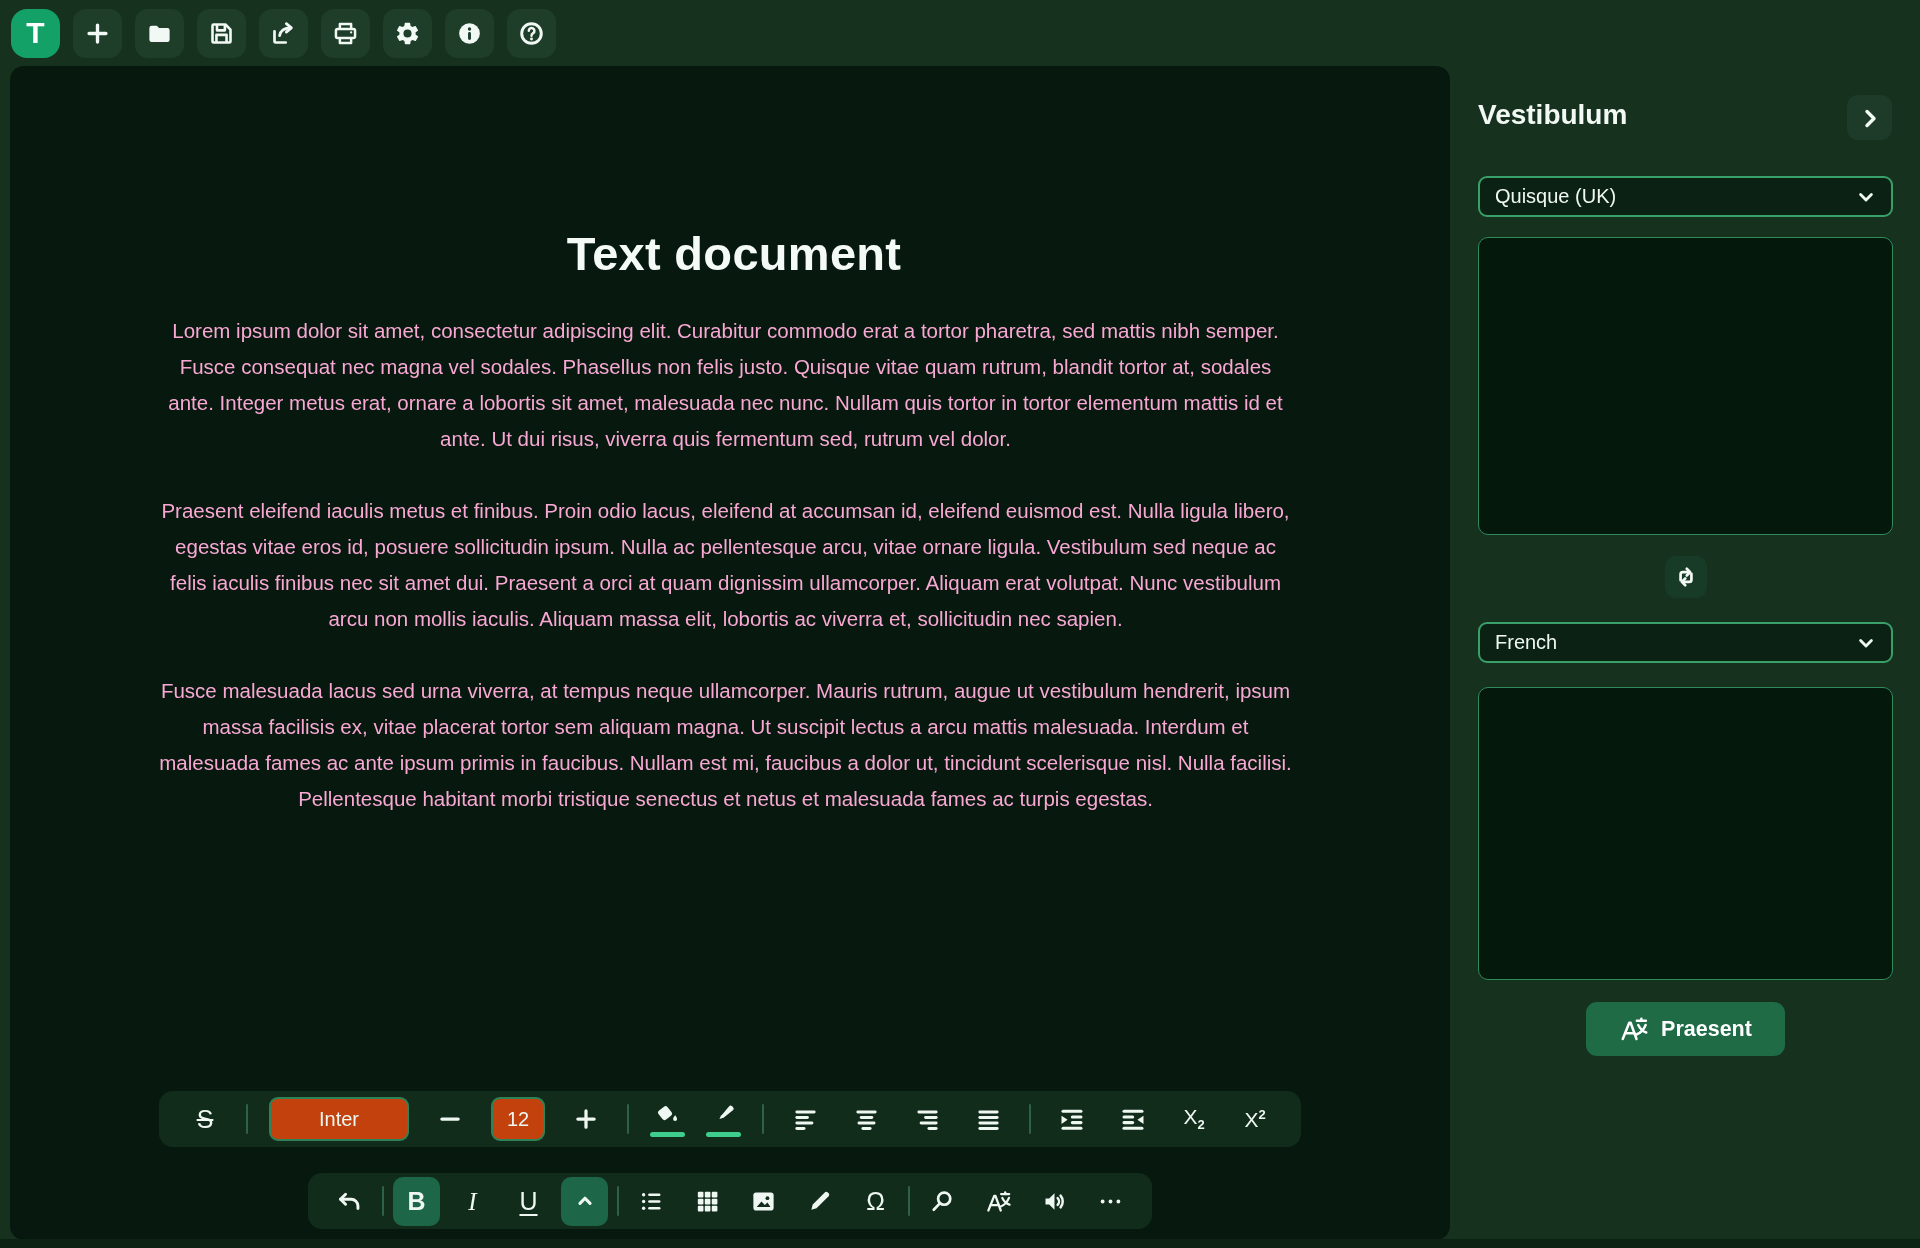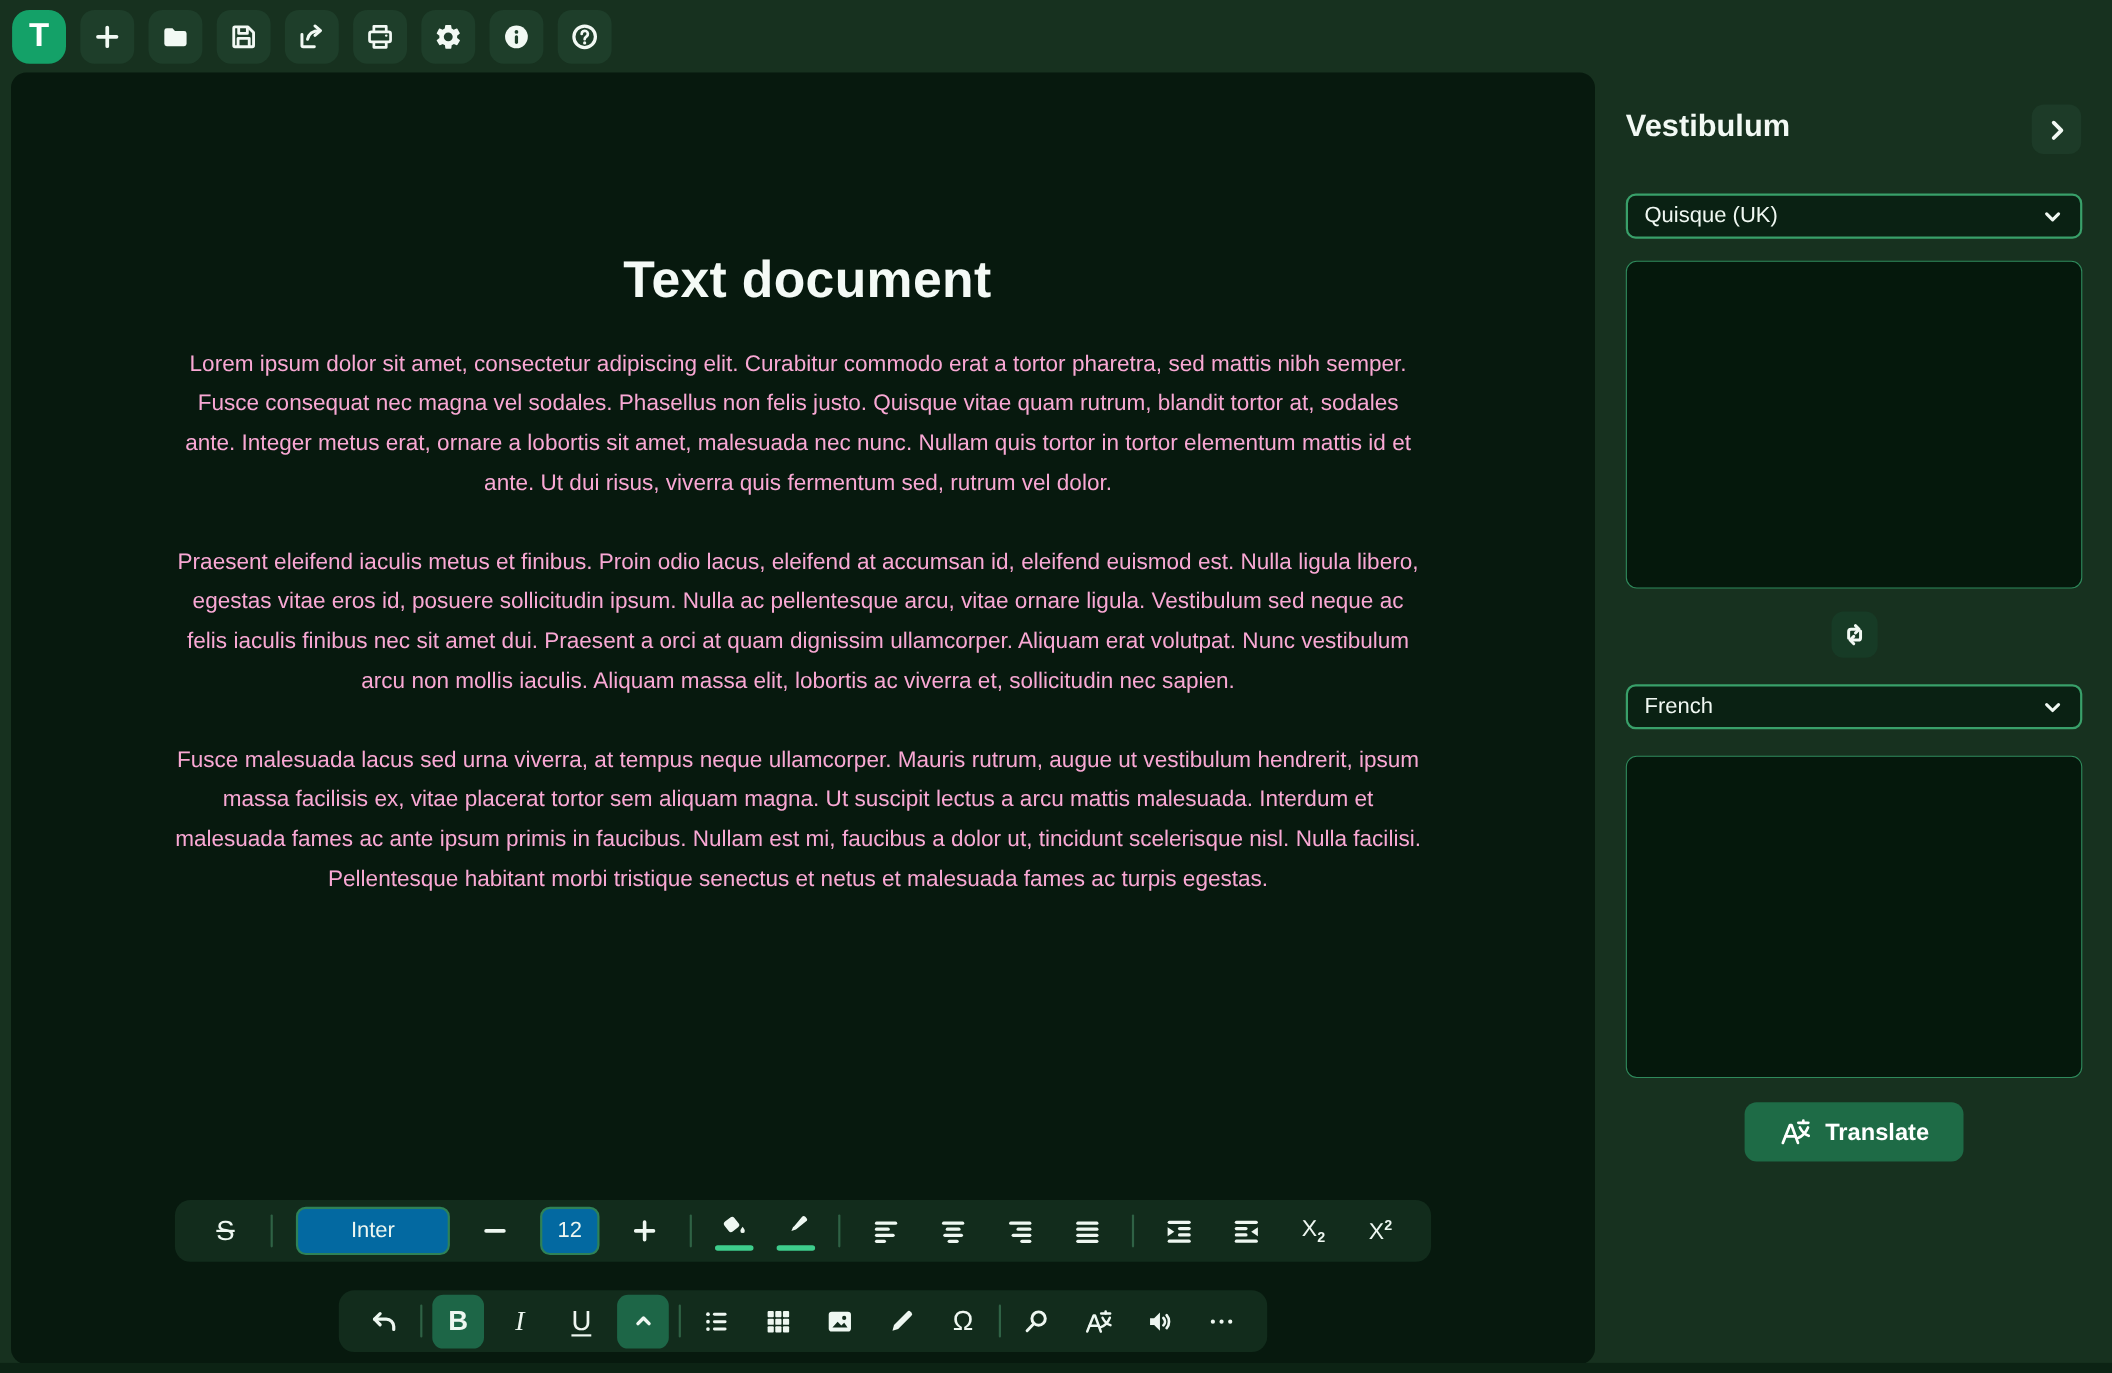--- a/index.html
+++ b/index.html
@@ -45,21 +45,21 @@
   .divider { width:2px; height:30px; background:#2f6245; border-radius:1px; flex:none; }
   .ibtn { min-width:40px; height:49px; border-radius:10px; display:flex; align-items:center;
     justify-content:center; color:#eef7f1; cursor:pointer; flex:none; }
   .edit-bar .ibtn { width:47px; }
   .ibtn.active { background:#1d6647; }
   .glyph { font-size:25px; font-weight:600; line-height:1; }
   .glyph.italic { font-style:italic; font-weight:500; font-family:"Liberation Serif", serif; }
   .glyph.underl { text-decoration:underline; text-underline-offset:4px; font-weight:500; }
   .glyph.strike { text-decoration:line-through; font-weight:500; }
   .glyph.omega { font-weight:500; }
-  .field { height:44px; border:2px solid #2f8257; border-radius:9px; background:#0369a1;
+  .field { height:44px; border:2px solid #2f8257; border-radius:9px; background:#c2410c;
     display:flex; align-items:center; justify-content:center; font-size:20px; color:#eef7f1; cursor:pointer; }
   .font-field { width:140px; }
   .size-field { width:54px; }
   .color-group { display:flex; flex-direction:column; align-items:center; gap:5px; cursor:pointer; color:#eef7f1; }
   .color-underline { width:35px; height:5.5px; border-radius:3px; background:#3ecd8c; }
   .script { font-size:21px; font-weight:500; }
   .script sub, .script sup { font-size:13px; font-weight:600; }
 
   
   .sidebar { position:absolute; left:1478px; top:0; width:415px; height:1248px; }
@@ -377,17 +377,17 @@
 
   <div class="translate-btn">
     <svg width="30" height="30" viewBox="0 0 24 24" fill="none" stroke="currentColor" stroke-width="2" stroke-linecap="round" stroke-linejoin="round">
         <path d="M3 20 8.2 7h1.1L14 20"></path>
         <path d="M5 15.3h7.3"></path>
         <path d="M14.3 5.4h7.2"></path>
         <path d="M17.9 3.8v1.6"></path>
         <path d="M15.4 8.8c1.6 3.2 4.3 5.4 6.4 6"></path>
         <path d="M21.3 8.8c-1.5 3.6-4.4 6.6-7.3 7.6"></path>
       </svg>
-    <span>Translate</span>
+    <span>Praesent</span>
   </div>
 </div>
 
 <div class="bottom-edge"></div>
 
 </body></html>

